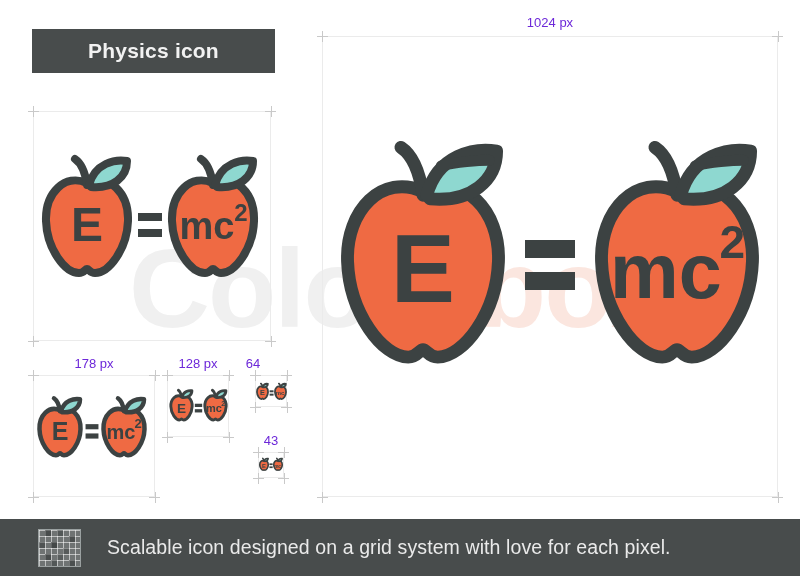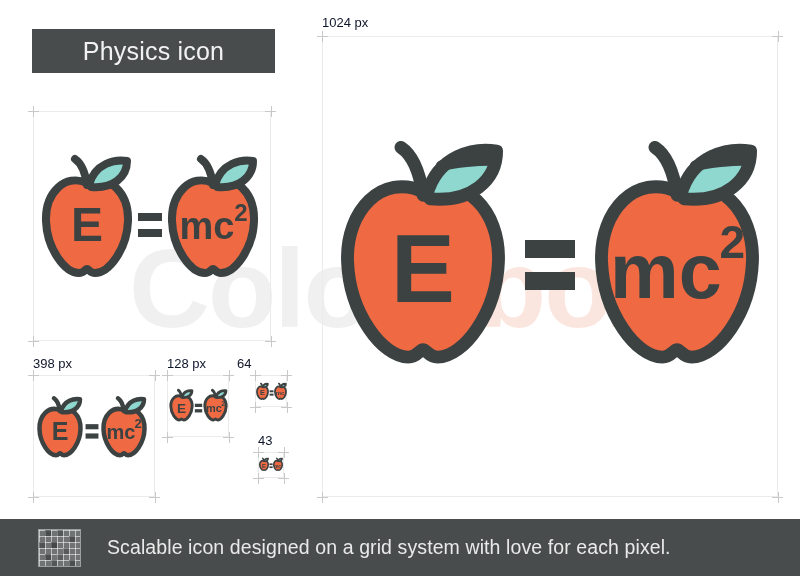--- a/index.html
+++ b/index.html
@@ -12,28 +12,28 @@
   }
   .stage{position:absolute;left:0;top:0;width:800px;height:576px;background:#fff;}
 
   
   .title-chip{
     position:absolute;left:32px;top:29px;width:243px;height:44px;
     background:#484c4c;
     display:flex;align-items:center;justify-content:center;
   }
   .title-chip span{
-    color:#f2f2f2;font-size:25px;letter-spacing:.2px;font-weight:400;
+    color:#f2f2f2;font-size:21px;letter-spacing:.2px;font-weight:700;
   }
 
   
   .frame{position:absolute;border:1px solid #ebebeb;box-sizing:border-box;}
   .dimlabel{
-    position:absolute;color:#0f172a;font-size:13px;white-space:nowrap;
-    text-align:left;
+    position:absolute;color:#6d28d9;font-size:13px;white-space:nowrap;
+    text-align:center;
   }
   
   .tick{position:absolute;background:#c9c9c9;}
   .tick.h{height:1px;width:11px;}
   .tick.v{width:1px;height:11px;}
 
   
   .watermark{
     position:absolute;left:0;top:228px;width:800px;height:120px;
     display:flex;align-items:center;justify-content:center;
@@ -156,21 +156,21 @@
         <path d="M48 30 C46 16, 42 8, 36 4" fill="none" stroke="#3c4242" stroke-width="7" stroke-linecap="round"></path>
         <path d="M50 30 C56 8, 76 4, 88 6 C88 22, 74 34, 52 32 Z" fill="#8ed8d0" stroke="#3c4242" stroke-width="7" stroke-linejoin="round"></path>
         <path d="M58 14 C66 12, 78 11, 84 11" fill="none" stroke="#3c4242" stroke-width="6" stroke-linecap="round"></path>
         <text x="42" y="86" text-anchor="middle" fill="#3c4242" font-family="Liberation Sans, sans-serif" font-size="42" font-weight="700">mc</text>
         <text x="78" y="64" text-anchor="middle" fill="#3c4242" font-family="Liberation Sans, sans-serif" font-size="25" font-weight="700">2</text>
       </svg>
     </span>
   </div>
 
   <div class="frame" style="left:33px;top:375px;width:122px;height:122px;"></div>
-  <div class="dimlabel" style="left:33px;top:356px;width:122px;">398 px</div>
+  <div class="dimlabel" style="left:33px;top:356px;width:122px;">178 px</div>
   <div class="tick h" style="left:28px;top:375px;"></div>
   <div class="tick v" style="left:33px;top:370px;"></div>
   <div class="tick h" style="left:149px;top:375px;"></div>
   <div class="tick v" style="left:155px;top:370px;"></div>
   <div class="tick h" style="left:28px;top:497px;"></div>
   <div class="tick v" style="left:33px;top:492px;"></div>
   <div class="tick h" style="left:149px;top:497px;"></div>
   <div class="tick v" style="left:155px;top:492px;"></div>
 
   <div class="icon-pair" style="left:36px;top:396px;">

